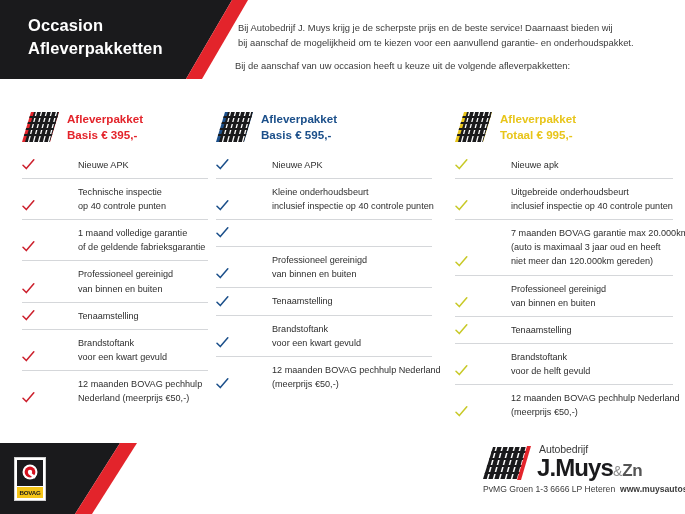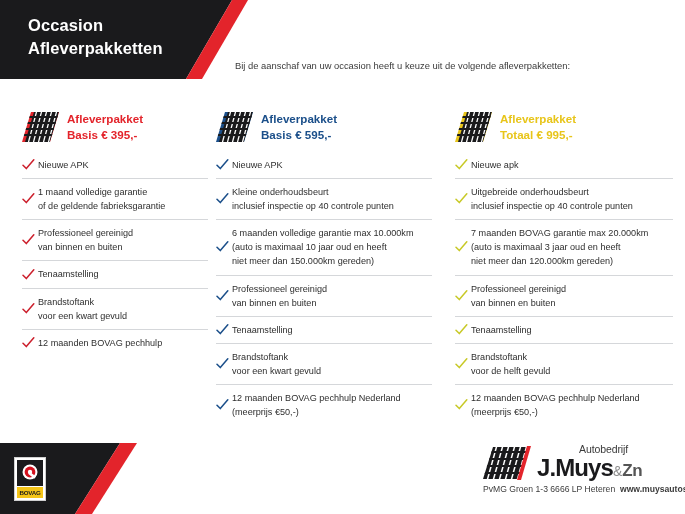--- a/index.html
+++ b/index.html
@@ -113,24 +113,25 @@
   .tire svg { display: block; }
 
   
   .feat-list {
     margin-top: 6px;
     padding: 0;
     list-style: none;
   }
   .feat {
     display: flex;
-    align-items: center;
+    align-items: flex-end;
     border-top: 1px solid #d5d7da;
     padding: 6px 0 6px 0;
     min-height: 14px;
+    gap: 40px;
   }
   .feat:first-child { border-top: none; padding-top: 2px; }
   .check {
     flex: 0 0 16px;
     width: 16px;
     height: 13px;
     margin-top: 1px;
   }
   .check svg { display: block; }
   .feat-text {
@@ -219,21 +220,20 @@
     width: 48px;
     height: 36px;
   }
   .muys-sub {
     position: absolute;
     left: 56px;
     top: 0px;
     font-size: 10.5px;
     color: #3a3a3a;
     letter-spacing: -0.1px;
-    margin-left: 40px;
   }
   .muys-main {
     position: absolute;
     left: 54px;
     top: 11px;
     font-size: 24px;
     font-weight: bold;
     color: #1a1a1c;
     letter-spacing: -0.9px;
     white-space: nowrap;
@@ -263,20 +263,24 @@
 </style>
 </head>
 <body>
 
 <div id="header">
   <div class="hdr-black"></div>
   <div class="hdr-red"></div>
   <div class="hdr-title">
     <div>Occasion</div>
     <div>Afleverpakketten</div>
+  </div>
+  <div class="hdr-para" id="hdr-para-1">
+    <div>Bij Autobedrijf J. Muys krijg je de scherpste prijs en de beste service! Daarnaast bieden wij</div>
+    <div>bij aanschaf de mogelijkheid om te kiezen voor een aanvullend garantie- en onderhoudspakket.</div>
   </div>
   <div class="hdr-para" id="hdr-para-2">Bij de aanschaf van uw occasion heeft u keuze uit de volgende afleverpakketten:</div>
 </div>
 
 <div id="columns">
     <div class="col col-0">
       <div class="pkg-head">
         <div class="tire">
           <svg width="38" height="34" viewBox="0 0 38 34" aria-hidden="true">
             <defs>
@@ -320,20 +324,31 @@
             <div>Nieuwe APK</div>
           </span>
         </li>
         <li class="feat">
           <span class="check">
             <svg width="13" height="12" viewBox="0 0 13 12" aria-hidden="true">
               <path d="M1 6.2 L4.3 9.6 L11.8 0.8" fill="none" stroke="#cc1f2c" stroke-width="1.5" stroke-linecap="round" stroke-linejoin="round"></path>
             </svg>
           </span>
           <span class="feat-text">
+            <div>Technische inspectie</div>
+            <div>op 40 controle punten</div>
+          </span>
+        </li>
+        <li class="feat">
+          <span class="check">
+            <svg width="13" height="12" viewBox="0 0 13 12" aria-hidden="true">
+              <path d="M1 6.2 L4.3 9.6 L11.8 0.8" fill="none" stroke="#cc1f2c" stroke-width="1.5" stroke-linecap="round" stroke-linejoin="round"></path>
+            </svg>
+          </span>
+          <span class="feat-text">
             <div>1 maand volledige garantie</div>
             <div>of de geldende fabrieksgarantie</div>
           </span>
         </li>
         <li class="feat">
           <span class="check">
             <svg width="13" height="12" viewBox="0 0 13 12" aria-hidden="true">
               <path d="M1 6.2 L4.3 9.6 L11.8 0.8" fill="none" stroke="#cc1f2c" stroke-width="1.5" stroke-linecap="round" stroke-linejoin="round"></path>
             </svg>
           </span>
@@ -364,20 +379,21 @@
           </span>
         </li>
         <li class="feat">
           <span class="check">
             <svg width="13" height="12" viewBox="0 0 13 12" aria-hidden="true">
               <path d="M1 6.2 L4.3 9.6 L11.8 0.8" fill="none" stroke="#cc1f2c" stroke-width="1.5" stroke-linecap="round" stroke-linejoin="round"></path>
             </svg>
           </span>
           <span class="feat-text">
             <div>12 maanden BOVAG pechhulp</div>
+            <div>Nederland (meerprijs €50,-)</div>
           </span>
         </li>
       </ul>
     </div>
     <div class="col col-1">
       <div class="pkg-head">
         <div class="tire">
           <svg width="38" height="34" viewBox="0 0 38 34" aria-hidden="true">
             <defs>
               <clipPath id="tc1">
@@ -430,25 +446,20 @@
             <div>Kleine onderhoudsbeurt</div>
             <div>inclusief inspectie op 40 controle punten</div>
           </span>
         </li>
         <li class="feat">
           <span class="check">
             <svg width="13" height="12" viewBox="0 0 13 12" aria-hidden="true">
               <path d="M1 6.2 L4.3 9.6 L11.8 0.8" fill="none" stroke="#1b4f8a" stroke-width="1.5" stroke-linecap="round" stroke-linejoin="round"></path>
             </svg>
           </span>
-          <span class="feat-text">
-            <div>6 maanden volledige garantie max 10.000km</div>
-            <div>(auto is maximaal 10 jaar oud en heeft</div>
-            <div>niet meer dan 150.000km gereden)</div>
-          </span>
         </li>
         <li class="feat">
           <span class="check">
             <svg width="13" height="12" viewBox="0 0 13 12" aria-hidden="true">
               <path d="M1 6.2 L4.3 9.6 L11.8 0.8" fill="none" stroke="#1b4f8a" stroke-width="1.5" stroke-linecap="round" stroke-linejoin="round"></path>
             </svg>
           </span>
           <span class="feat-text">
             <div>Professioneel gereinigd</div>
             <div>van binnen en buiten</div>

